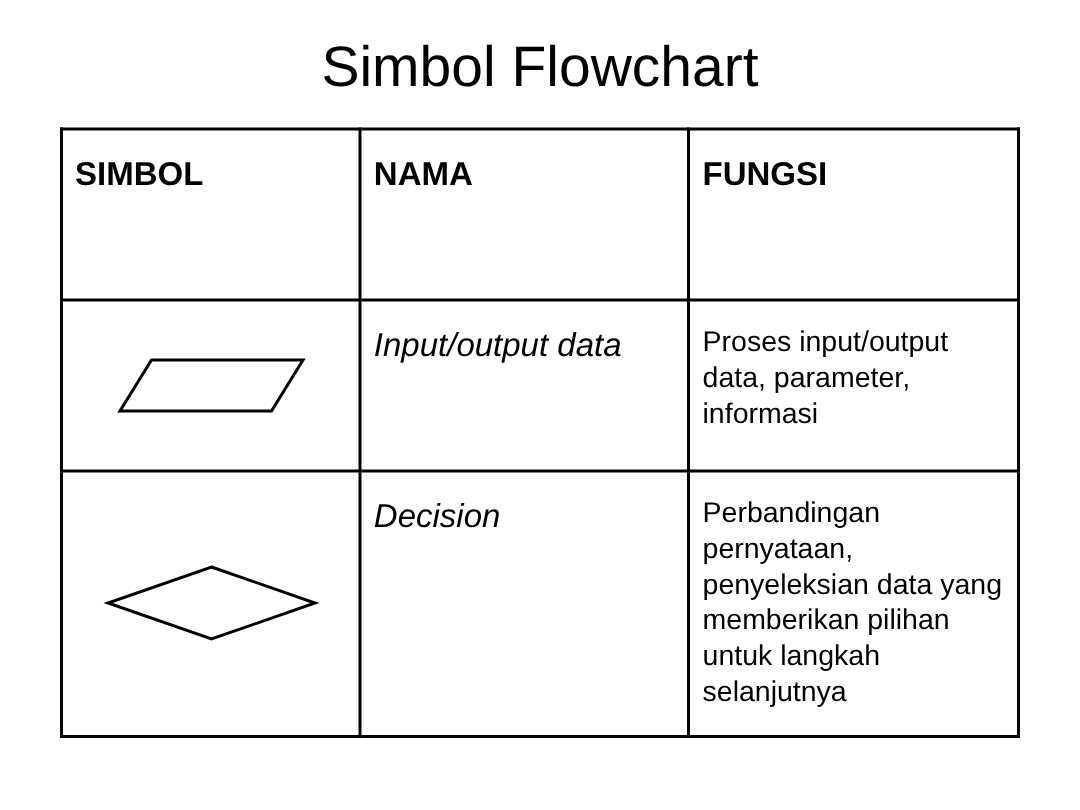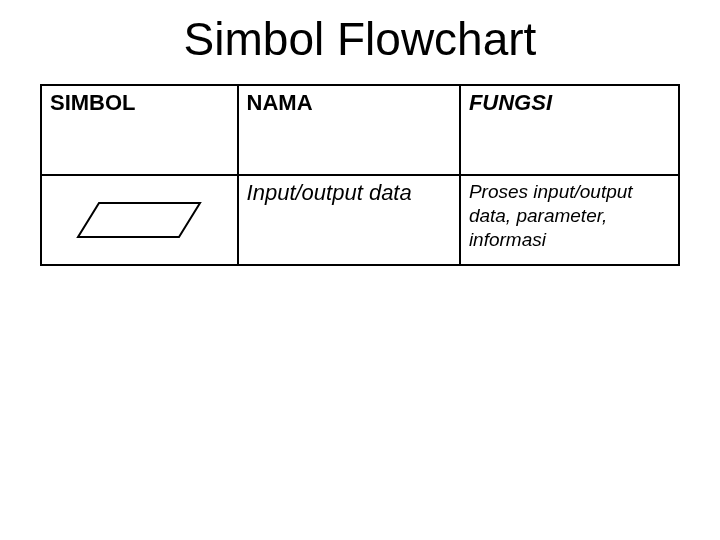--- a/index.html
+++ b/index.html
@@ -6,55 +6,55 @@
     margin: 0;
     padding: 0;
     width: 720px;
     height: 540px;
     background: #fff;
     font-family: Arial, Helvetica, sans-serif;
     color: #000;
   }
   .title {
     text-align: center;
-    font-size: 46px;
-    padding-top: 12px;
+    font-size: 38px;
+    padding-top: 24px;
     padding-bottom: 18px;
     font-weight: normal;
   }
   table {
     border-collapse: collapse;
     margin: 0 auto;
     width: 640px;
   }
   td, th {
     border: 2px solid #000;
     vertical-align: top;
-    padding: 4px 8px;
+    padding: 16px 8px;
     text-align: left;
   }
   th {
     font-weight: bold;
     font-size: 22px;
   }
   .nama {
     font-style: italic;
     font-size: 22px;
     margin-top: 20px;
   }
   .fungsi {
     font-size: 19px;
     line-height: 1.25;
   }
   .symbol-cell {
     width: 190px;
     height: 80px;
   }
   .nama-cell { width: 225px; }
-  .fungsi-cell { width: 225px; font-style: italic; }
+  .fungsi-cell { width: 225px; }
   .sym-wrap {
     width: 100%;
     height: 100%;
     display: flex;
     align-items: center;
     justify-content: center;
   }
   svg { display: block; }
 </style>
 </head>
@@ -76,14 +76,25 @@
         <svg width="130" height="42" viewBox="0 0 130 42">
           <polygon points="25,4 126,4 105,38 4,38" fill="none" stroke="#000" stroke-width="2"></polygon>
         </svg>
       </div>
     </td>
     <td class="nama nama-cell">Input/output data</td>
     <td class="fungsi fungsi-cell">Proses input/output data, parameter, informasi</td>
   </tr>
 
 
+  <tr>
+    <td class="symbol-cell">
+      <div class="sym-wrap">
+        <svg width="150" height="60" viewBox="0 0 150 60">
+          <polygon points="75,6 144,30 75,54 6,30" fill="none" stroke="#000" stroke-width="2"></polygon>
+        </svg>
+      </div>
+    </td>
+    <td class="nama nama-cell">Decision</td>
+    <td class="fungsi fungsi-cell">Perbandingan pernyataan, penyeleksian data yang memberikan pilihan untuk langkah selanjutnya</td>
+  </tr>
 </tbody>
   </table>
 
 </body></html>

